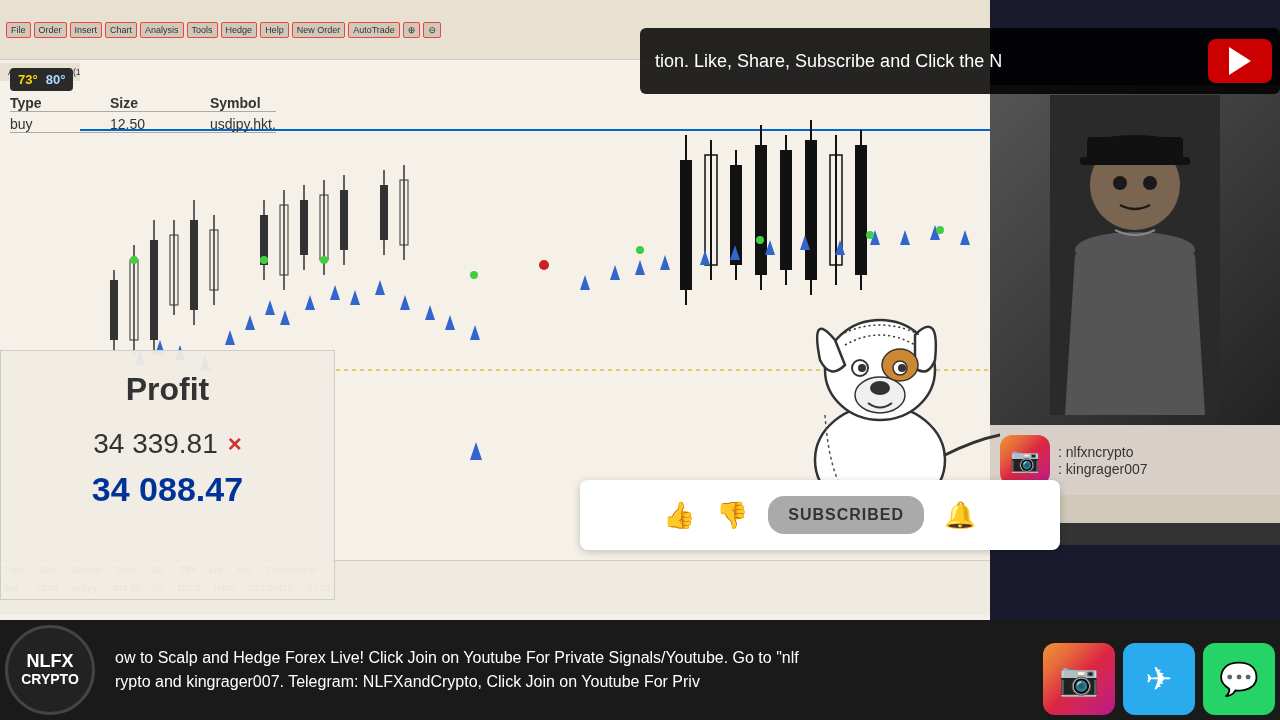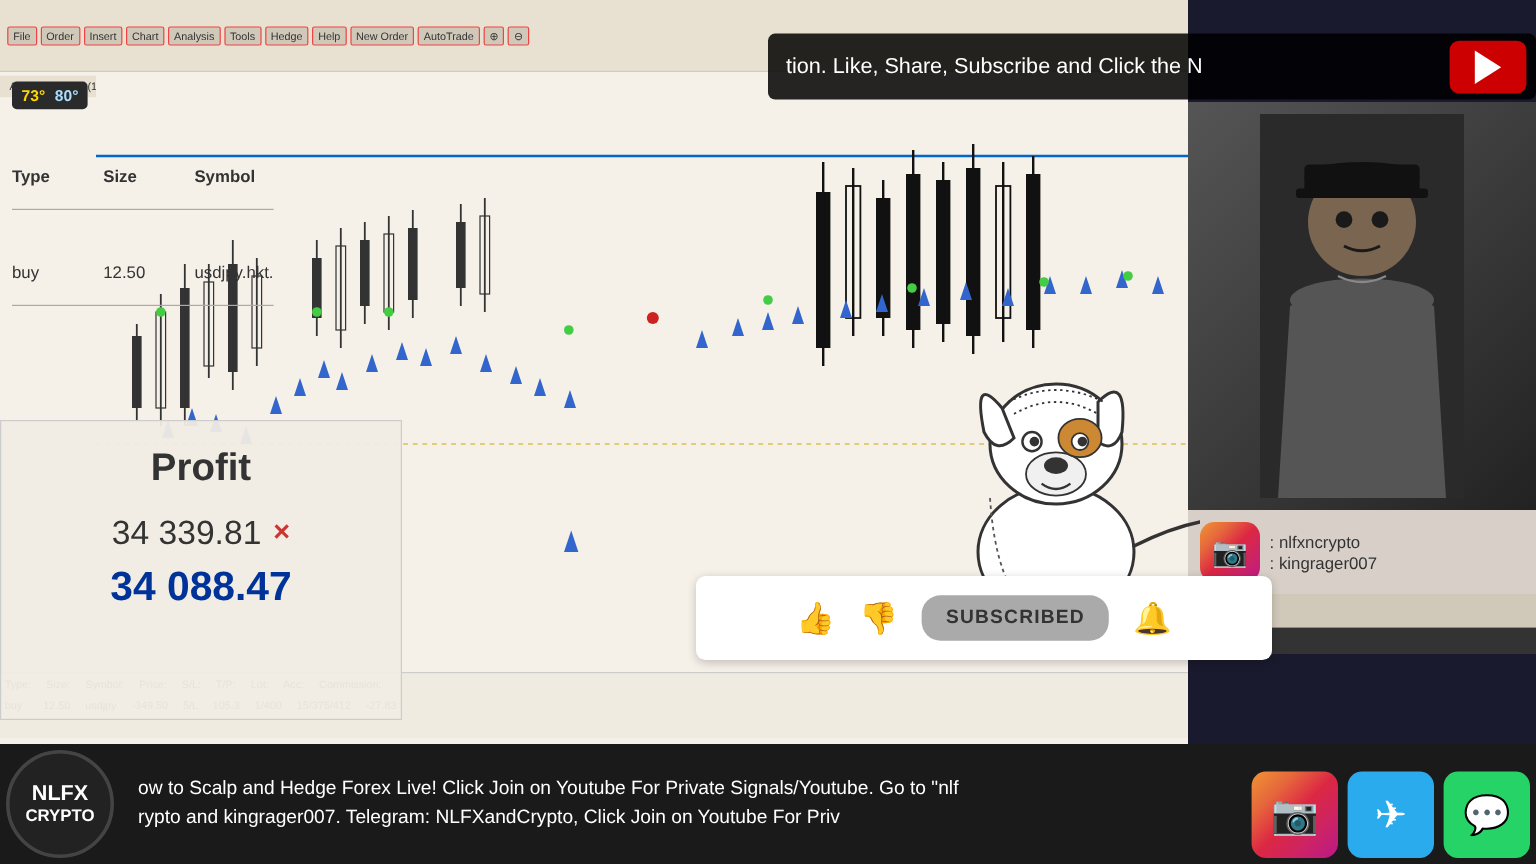--- a/index.html
+++ b/index.html
@@ -70,27 +70,26 @@
     
     .trade-info {
       position: absolute;
       top: 95px;
       left: 10px;
       background: transparent;
       z-index: 5;
     }
     .trade-row {
       display: flex;
-      gap: 16px;
+      gap: 40px;
       font-size: 14px;
       color: #333;
       border-bottom: 1px solid #aaa;
-      padding-bottom: 19px;
+      padding-bottom: 0;
       margin-bottom: 4px;
-      margin-top: 44px;
     }
     .trade-label { font-weight: bold; min-width: 60px; }
     .trade-value { min-width: 60px; }
 
     
     .profit-panel {
       position: absolute;
       top: 350px;
       left: 0;
       width: 335px;
@@ -198,21 +197,21 @@
       cursor: pointer;
       font-size: 26px;
     }
 
     
     .yt-banner {
       position: absolute;
       top: 28px;
       left: 640px;
       width: 640px;
-      height: 55px;
+      height: 66px;
       background: rgba(0,0,0,0.85);
       border-radius: 6px;
       display: flex;
       align-items: center;
       z-index: 30;
     }
 
     .yt-banner-text {
       color: white;
       font-size: 18px;

